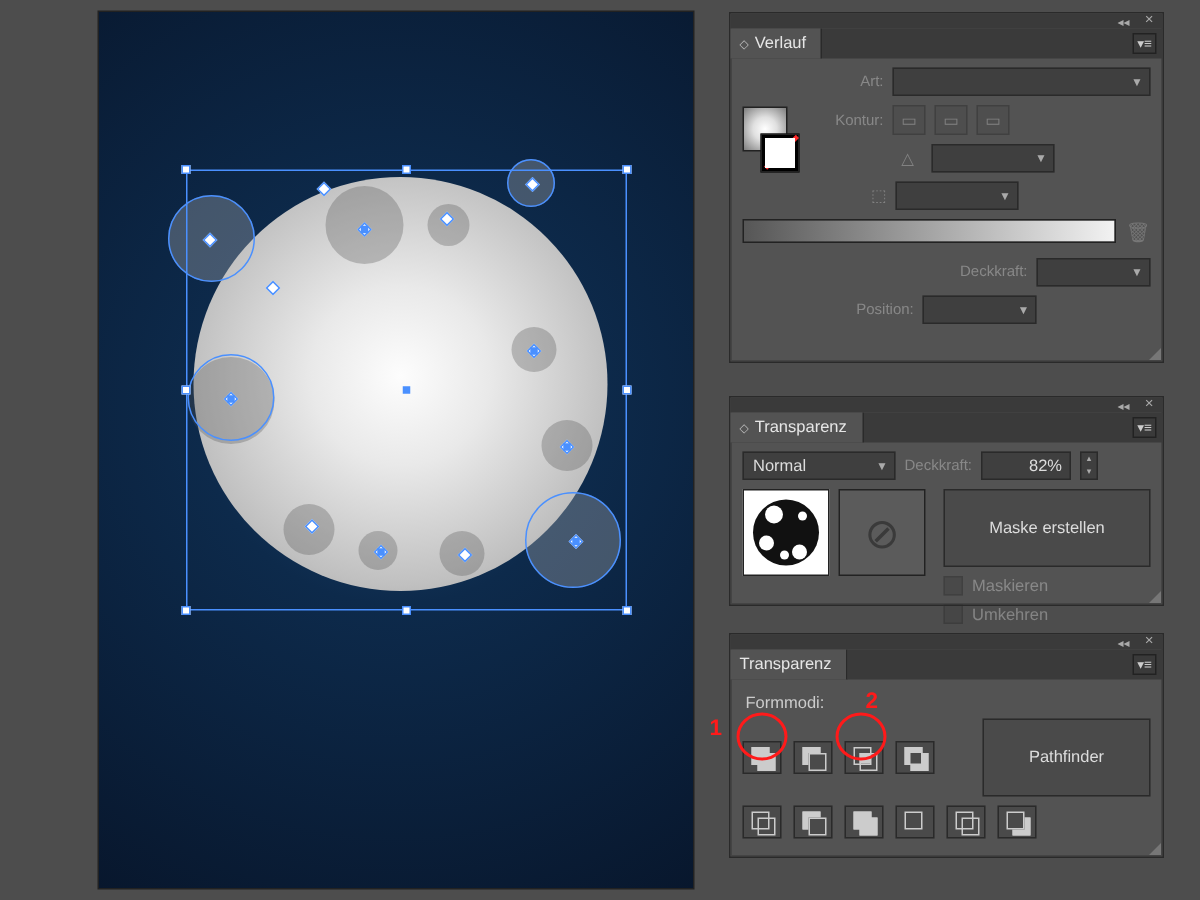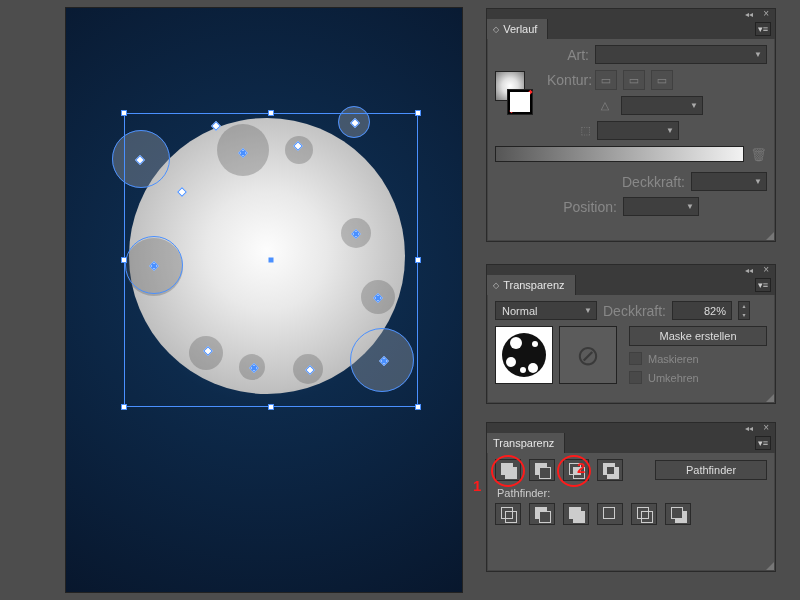--- a/index.html
+++ b/index.html
@@ -127,21 +127,21 @@
     background: #3a3a3a;
     border: 1px solid #222;
     display: flex; align-items: center; justify-content: center;
     font-size: 9px; color: #ccc;
   }
   .panel-body {
     padding: 6px 8px 10px 8px;
     position: relative;
   }
   .row { display: flex; align-items: center; gap: 6px; margin-bottom: 6px; }
-  .lbl { color: #888; font-size: 14px; text-align: right; }
+  .lbl { color: #888; font-size: 10px; text-align: right; }
   .dropdown {
     height: 17px;
     background: #3f3f3f;
     border: 1px solid #2a2a2a;
     display: flex; align-items: center; justify-content: space-between;
     padding: 0 4px 0 6px;
     color: #ddd;
     font-size: 11px;
   }
   .dropdown .arr { font-size: 8px; color: #aaa; }
@@ -209,21 +209,21 @@
     display:flex; align-items:center; justify-content:center;
     color:#3a3a3a; font-size:28px;
   }
   .btn {
     height: 18px;
     background: #4a4a4a;
     border: 1px solid #2a2a2a;
     color: #ddd;
     font-size: 11px;
     display: flex; align-items: center; justify-content: center;
-    padding: 0 10px;
+    padding: 16px 10px;
   }
   .chk {
     width: 11px; height: 11px;
     border: 1px solid #2a2a2a;
     background: #3f3f3f;
     display: inline-block;
   }
   
   .pfico {
     width: 24px; height: 20px;
@@ -461,20 +461,21 @@
       <span class="chev">◂◂</span>
       <span class="xx">×</span>
     </div>
     <div class="panel-tabs">
       <div class="tab">
         <span>Transparenz</span>
       </div>
       <div class="panel-menu">▾≡</div>
     </div>
     <div class="panel-body" style="position:relative;">
+      <div class="sectionlbl">Formmodi:</div>
       <div class="row" style="gap:8px; position:relative;">
         <div class="pfico">
             <div class="pfshape pf-unite">
               <div class="a"></div>
               <div class="b"></div>
             </div>
           </div>
         <div class="pfico">
             <div class="pfshape pf-minusfront">
               <div class="a"></div>
@@ -494,21 +495,20 @@
             </div>
           </div>
         <div style="flex:1;"></div>
         <div class="btn" style="width:90px;">
             <span>Pathfinder</span>
           </div>
 
         <div class="ring" style="left:-4px; top:-4px; width:30px; height:28px;"></div>
         <div class="ring" style="left:62px; top:-4px; width:30px; height:28px;"></div>
       </div>
-      <div class="sectionlbl">Pathfinder:</div>
       <div class="row" style="gap:8px;">
         <div class="pfico">
             <div class="pfshape">
               <div class="a"></div>
               <div class="b"></div>
             </div>
           </div>
         <div class="pfico">
             <div class="pfshape pf-unite">
               <div class="a"></div>

